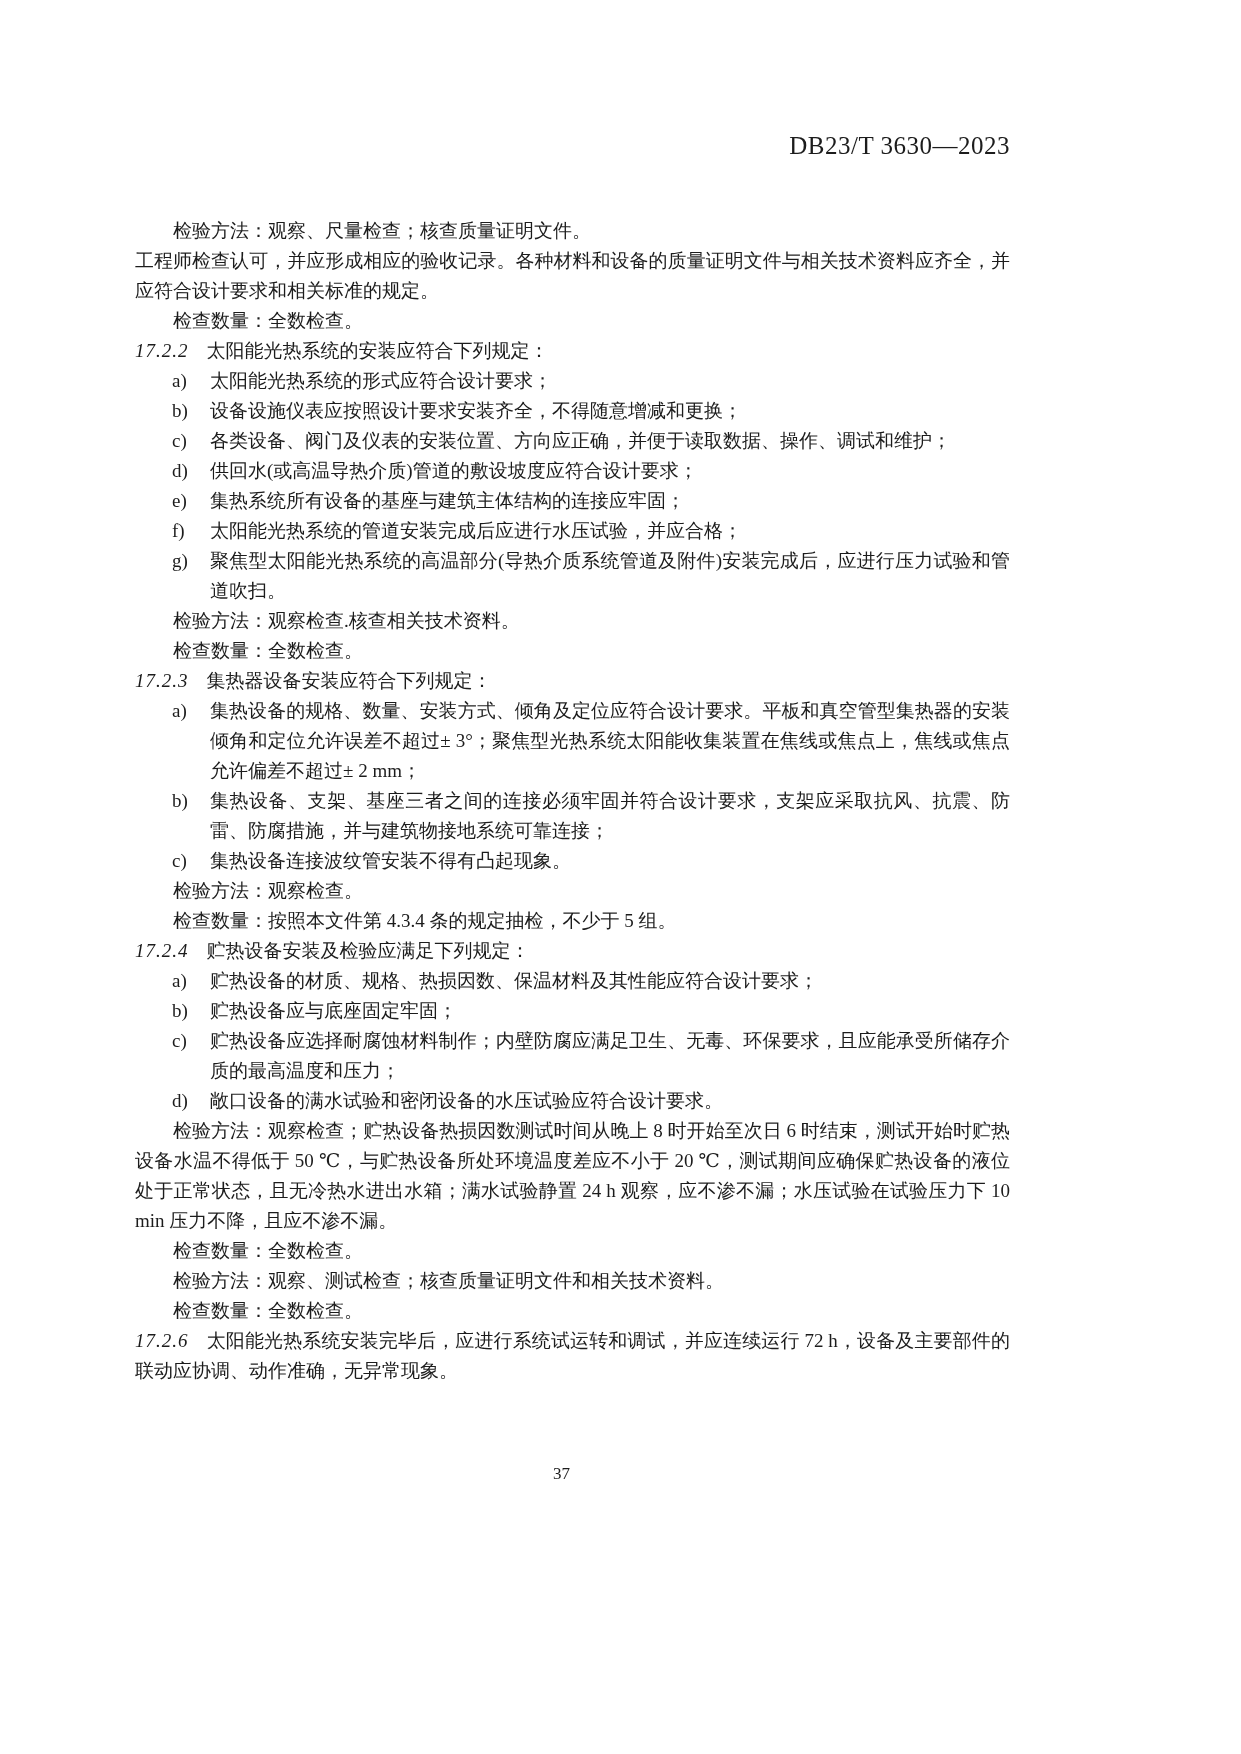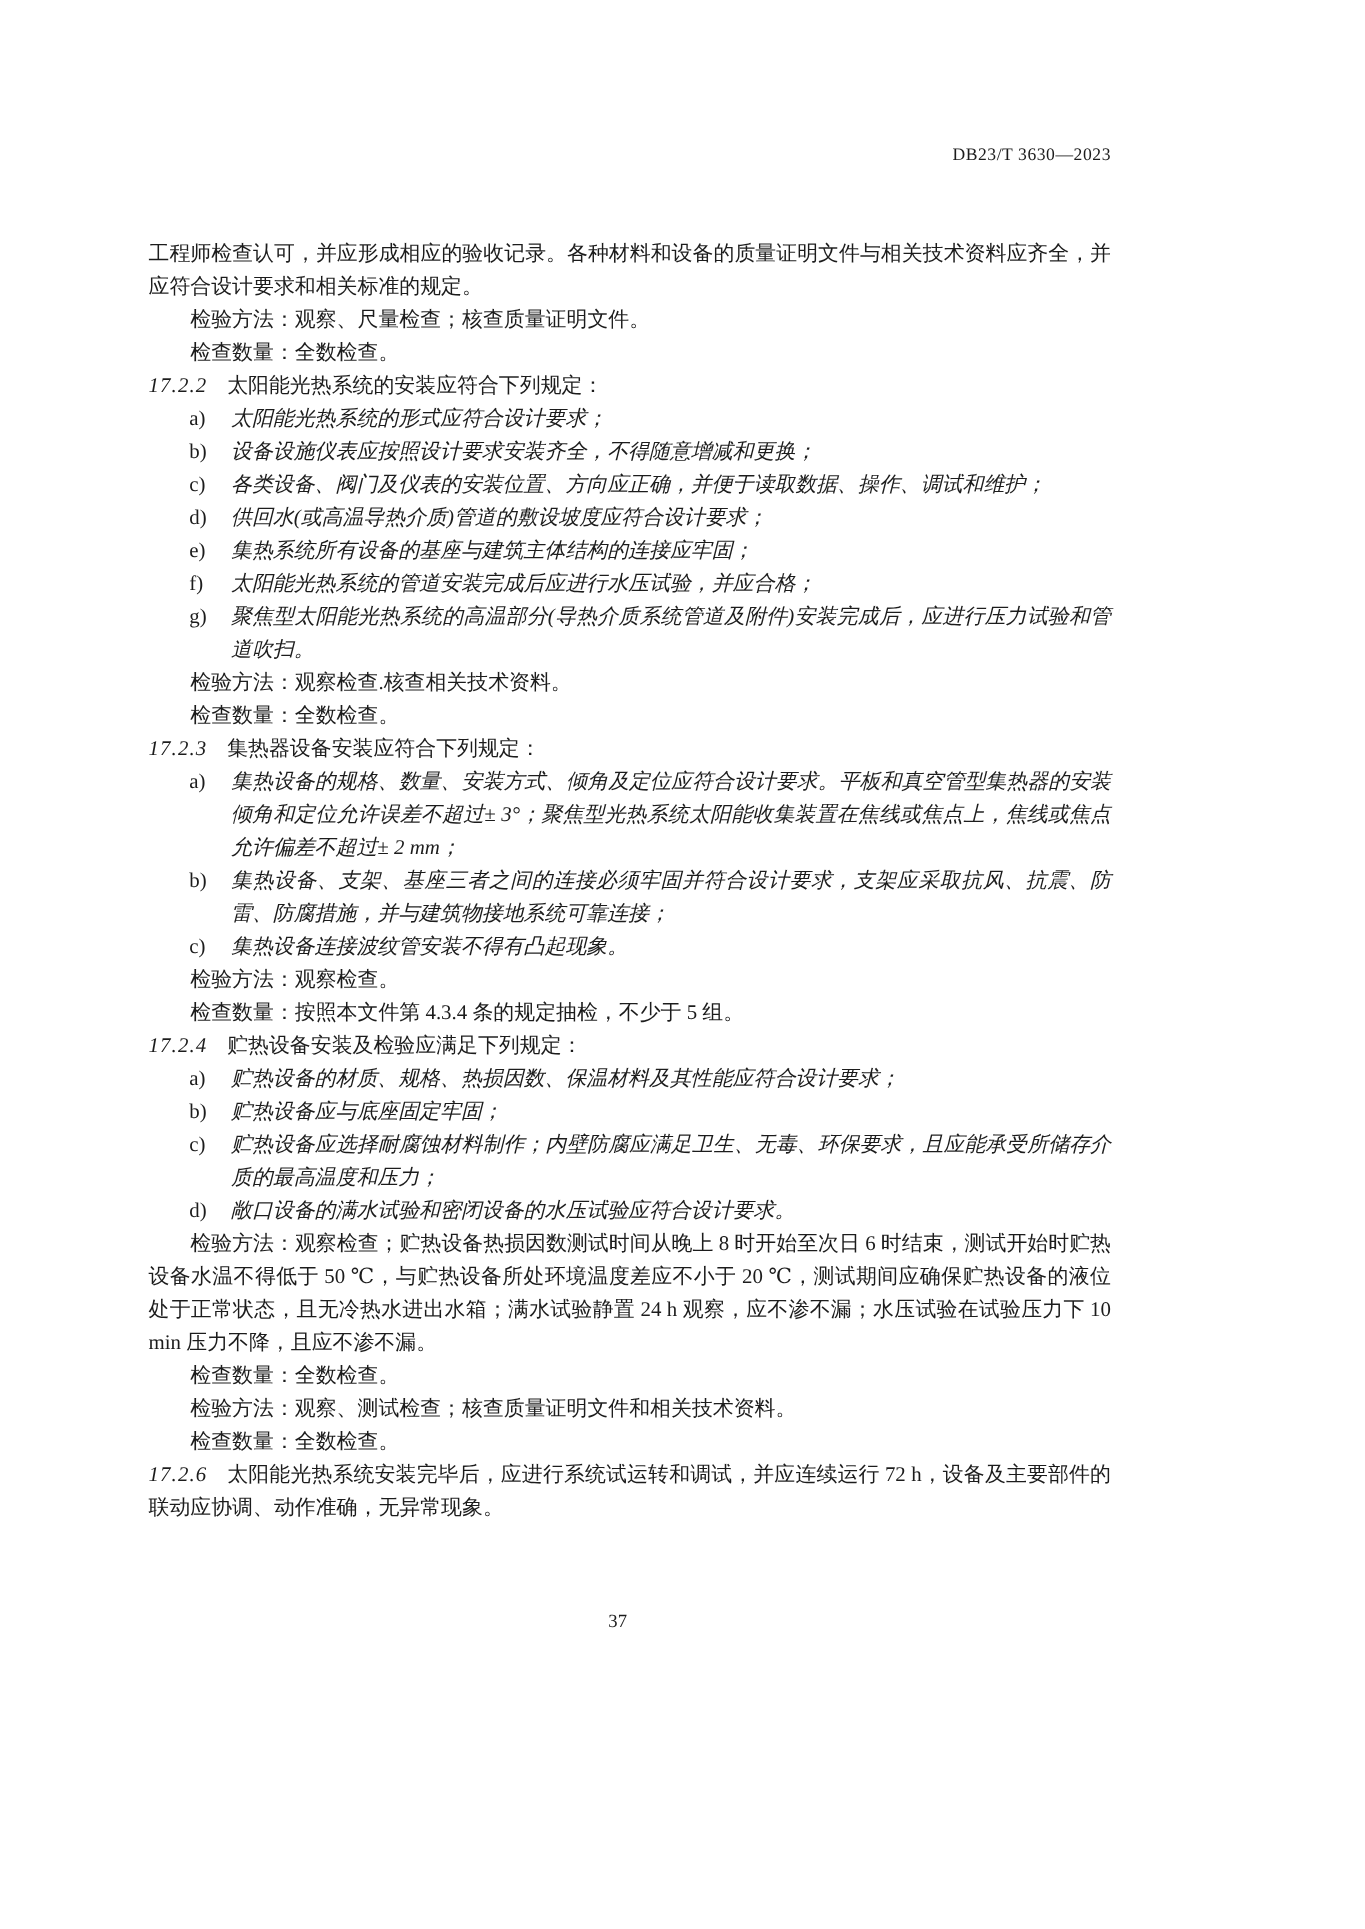--- a/index.html
+++ b/index.html
@@ -15,21 +15,21 @@
     font-family: "Liberation Serif", "DejaVu Serif", serif;
     color: #1c1c1c;
     overflow: hidden;
   }
   .doc-header {
     position: absolute;
     top: 132px;
     left: 135px;
     right: 231px;
     text-align: right;
-    font-size: 16px;
+    font-size: 25px;
     letter-spacing: 0.5px;
   }
   .doc-content {
     position: absolute;
     top: 216px;
     left: 135px;
     right: 231px;
   }
   .block {
     font-size: 19px;
@@ -49,42 +49,41 @@
   }
   .block.item {
     display: flex;
   }
   .item-label {
     flex: 0 0 38px;
     margin-left: 37px;
   }
   .item-text {
     flex: 1;
-    font-style: italic;
   }
   .doc-footer {
     position: absolute;
     top: 1464px;
     left: 135px;
     right: 253px;
     text-align: center;
     font-size: 17px;
   }
 </style>
 </head>
 <body>
 
 <div class="sheet">
   <div class="doc-header">
     <span>DB23/T 3630—2023</span>
   </div>
 
   <div class="doc-content">
+      <div class="block method">检验方法：观察、尺量检查；核查质量证明文件。</div>
       <div class="block body">工程师检查认可，并应形成相应的验收记录。各种材料和设备的质量证明文件与相关技术资料应齐全，并应符合设计要求和相关标准的规定。</div>
-      <div class="block method">检验方法：观察、尺量检查；核查质量证明文件。</div>
       <div class="block method">检查数量：全数检查。</div>
       <div class="block clause"><span class="clause-num">17.2.2</span><span class="clause-text">太阳能光热系统的安装应符合下列规定：</span></div>
       <div class="block item">
         <span class="item-label">a)</span>
         <span class="item-text">太阳能光热系统的形式应符合设计要求；</span>
       </div>
       <div class="block item">
         <span class="item-label">b)</span>
         <span class="item-text">设备设施仪表应按照设计要求安装齐全，不得随意增减和更换；</span>
       </div>

